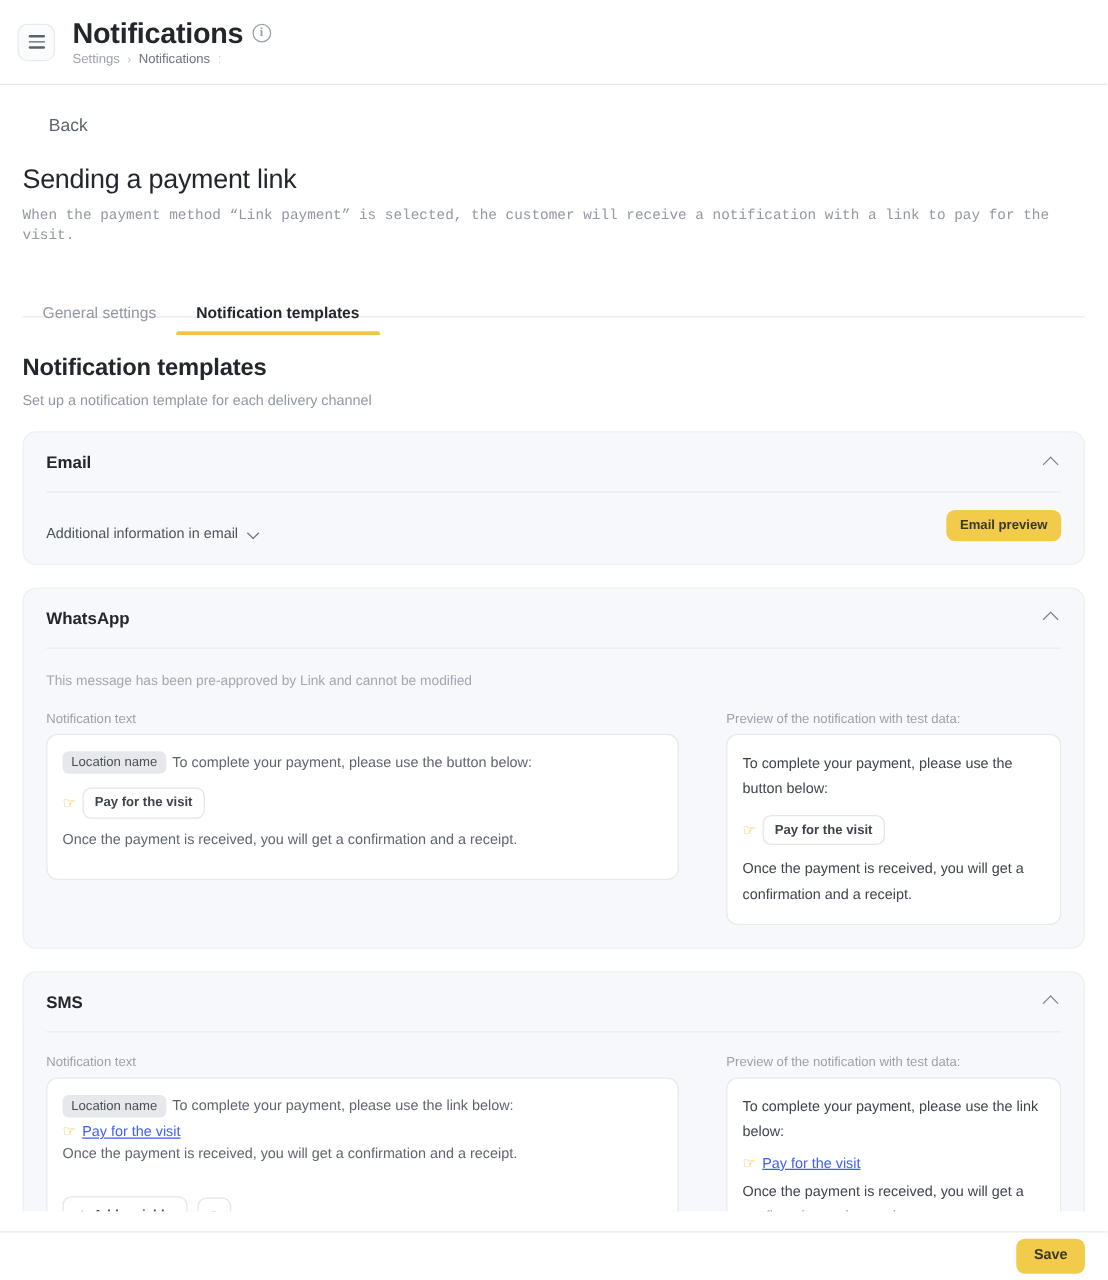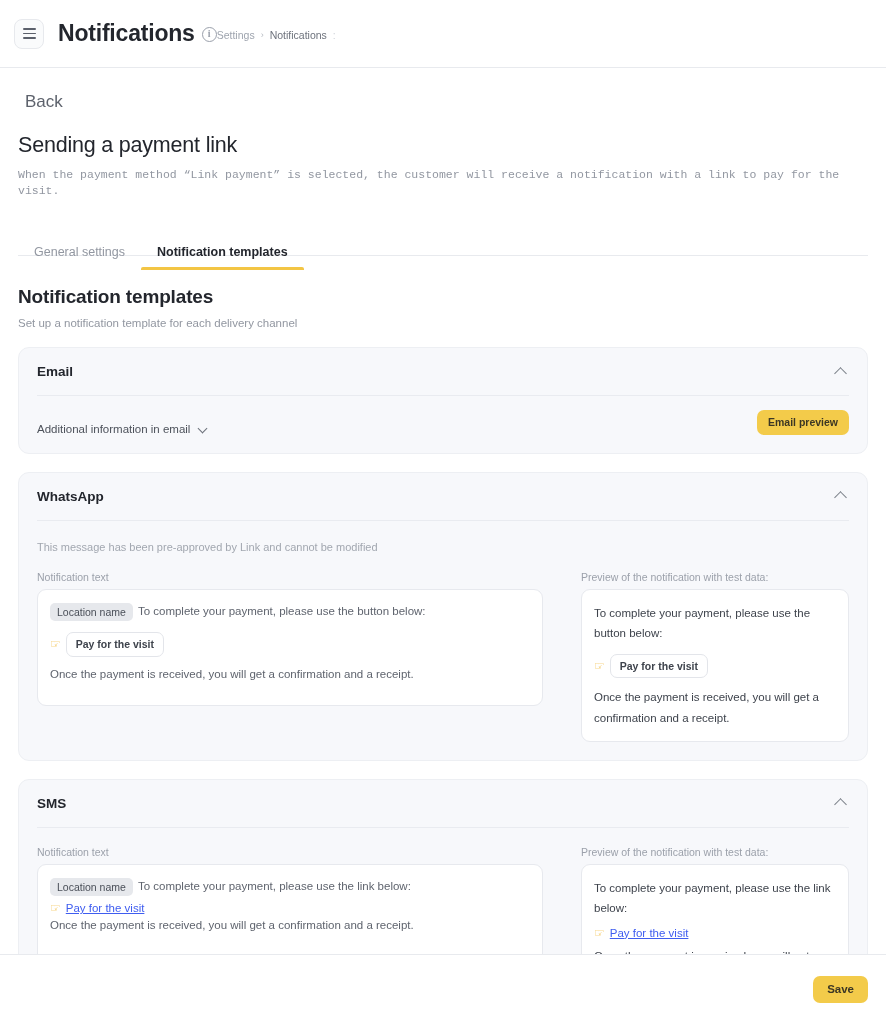--- a/index.html
+++ b/index.html
@@ -29,21 +29,21 @@
     border-radius: 8px;
     background: #fafbfc;
     display: flex; flex-direction: column;
     align-items: center; justify-content: center;
     gap: 3px;
     margin-right: 14px;
     flex: 0 0 auto;
   }
   .burger span { display:block; width: 13px; height: 1.6px; background: #5c616c; border-radius: 2px; }
 
-  .titlewrap { display: flex; justify-content: flex-start; }
+  .titlewrap { display: flex; flex-direction: column; justify-content: flex-start; }
   .title-row { display: flex; align-items: center; gap: 7px; }
   .page-title {
     font-size: 23px;
     font-weight: bold;
     letter-spacing: -0.2px;
     color: #23262d;
     line-height: 1.05;
   }
   .info-icon {
     width: 15px; height: 15px;
@@ -67,21 +67,21 @@
   .breadcrumb .sep { color: #b5bac2; font-size: 9px; }
   .breadcrumb .tail { color: #cfd3d9; }
 
   
   .content {
     padding: 0 18px;
     height: calc(1024px - 68px - 55px);
     overflow: hidden;
   }
   .back-row { padding: 24px 0 0 7px; }
-  .back-link { font-size: 17px; color: #5d626c; }
+  .back-link { font-size: 14px; color: #5d626c; margin-left: 14px; }
 
   .sec-title {
     font-size: 21.5px;
     font-weight: normal;
     color: #23262d;
     letter-spacing: -0.2px;
     margin-top: 21px;
   }
   .sec-sub {
     font-size: 11.5px;
@@ -270,21 +270,21 @@
     display: flex; align-items: center; justify-content: center;
     color: #6b7079;
     font-size: 12px;
   }
   .plus { font-size: 13px; font-weight: normal; color: #4d525b; }
 
   
   .footer {
     position: absolute;
     left: 0; right: 0; bottom: 0;
-    height: 70px;
+    height: 39px;
     background: #fff;
     border-top: 1px solid #e8eaee;
     display: flex;
     align-items: center;
     justify-content: flex-end;
     padding-right: 18px;
   }
   .btn-save {
     background: #f3cb4a;
     color: #3c3724;

